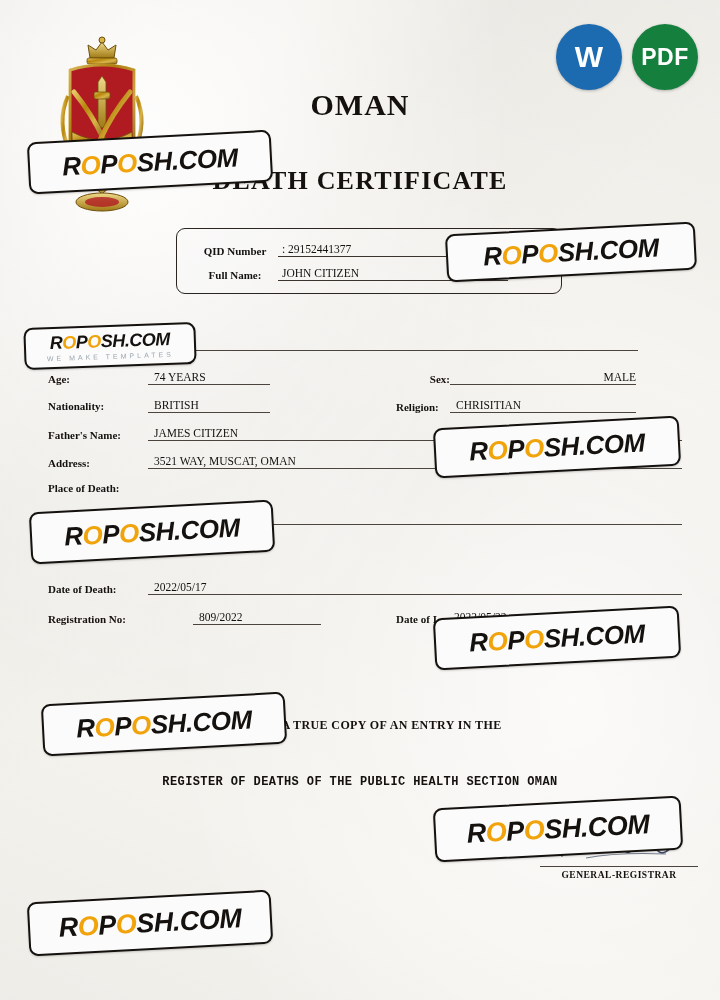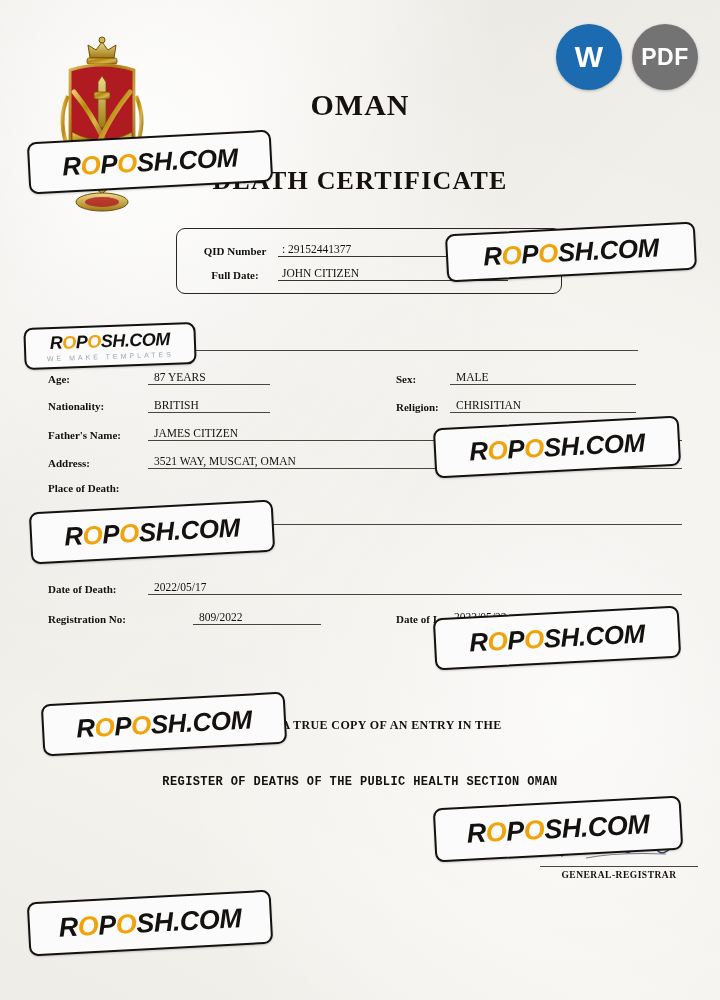--- a/index.html
+++ b/index.html
@@ -47,21 +47,21 @@
     border-radius: 50%;
     display: flex;
     align-items: center;
     justify-content: center;
     color: #fff;
     font-family: "Liberation Sans", sans-serif;
     font-weight: bold;
     box-shadow: 0 1px 3px rgba(0,0,0,0.25);
   }
   .badge-word { background: #1c6bb0; font-size: 30px; }
-  .badge-pdf  { background: #737373; font-size: 23px; letter-spacing: 0.5px; }
+  .badge-pdf  { background: #15803d; font-size: 23px; letter-spacing: 0.5px; }
 
   
   .emblem {
     position: absolute;
     left: 46px;
     top: 36px;
     width: 112px;
     height: 185px;
     z-index: 5;
   }
@@ -277,34 +277,34 @@
 
   <div class="country-title">OMAN</div>
   <div class="doc-title">DEATH CERTIFICATE</div>
 
   <div class="top-box"></div>
   <div class="top-row r1">
     <span class="lbl">QID Number</span>
     <span class="val">: 29152441377</span>
   </div>
   <div class="top-row r2">
-    <span class="lbl">Full Date:</span>
+    <span class="lbl">Full Name:</span>
     <span class="val">JOHN CITIZEN</span>
   </div>
 
   <div class="field" style="left:48px; top:336px;">
     <span class="lbl"></span>
     <span class="line" style="width:590px;">CITIZEN</span>
   </div>
 
   <div class="field" style="left:48px; top:370px;justify-content:flex-end;">
     <span class="lbl" style="width:100px;">Age:</span>
-    <span class="line" style="width:122px;">87 YEARS</span>
-  </div>
-  <div class="field" style="left:396px; top:370px;">
+    <span class="line" style="width:122px;">74 YEARS</span>
+  </div>
+  <div class="field" style="left:396px; top:370px;text-align:right;">
     <span class="lbl" style="width:54px;">Sex:</span>
     <span class="line" style="width:186px;">MALE</span>
   </div>
 
   <div class="field" style="left:48px; top:398px;align-items:center;">
     <span class="lbl" style="width:100px;">Nationality:</span>
     <span class="line" style="width:122px;">BRITISH</span>
   </div>
   <div class="field" style="left:396px; top:398px;">
     <span class="lbl" style="width:54px;">Religion:</span>

